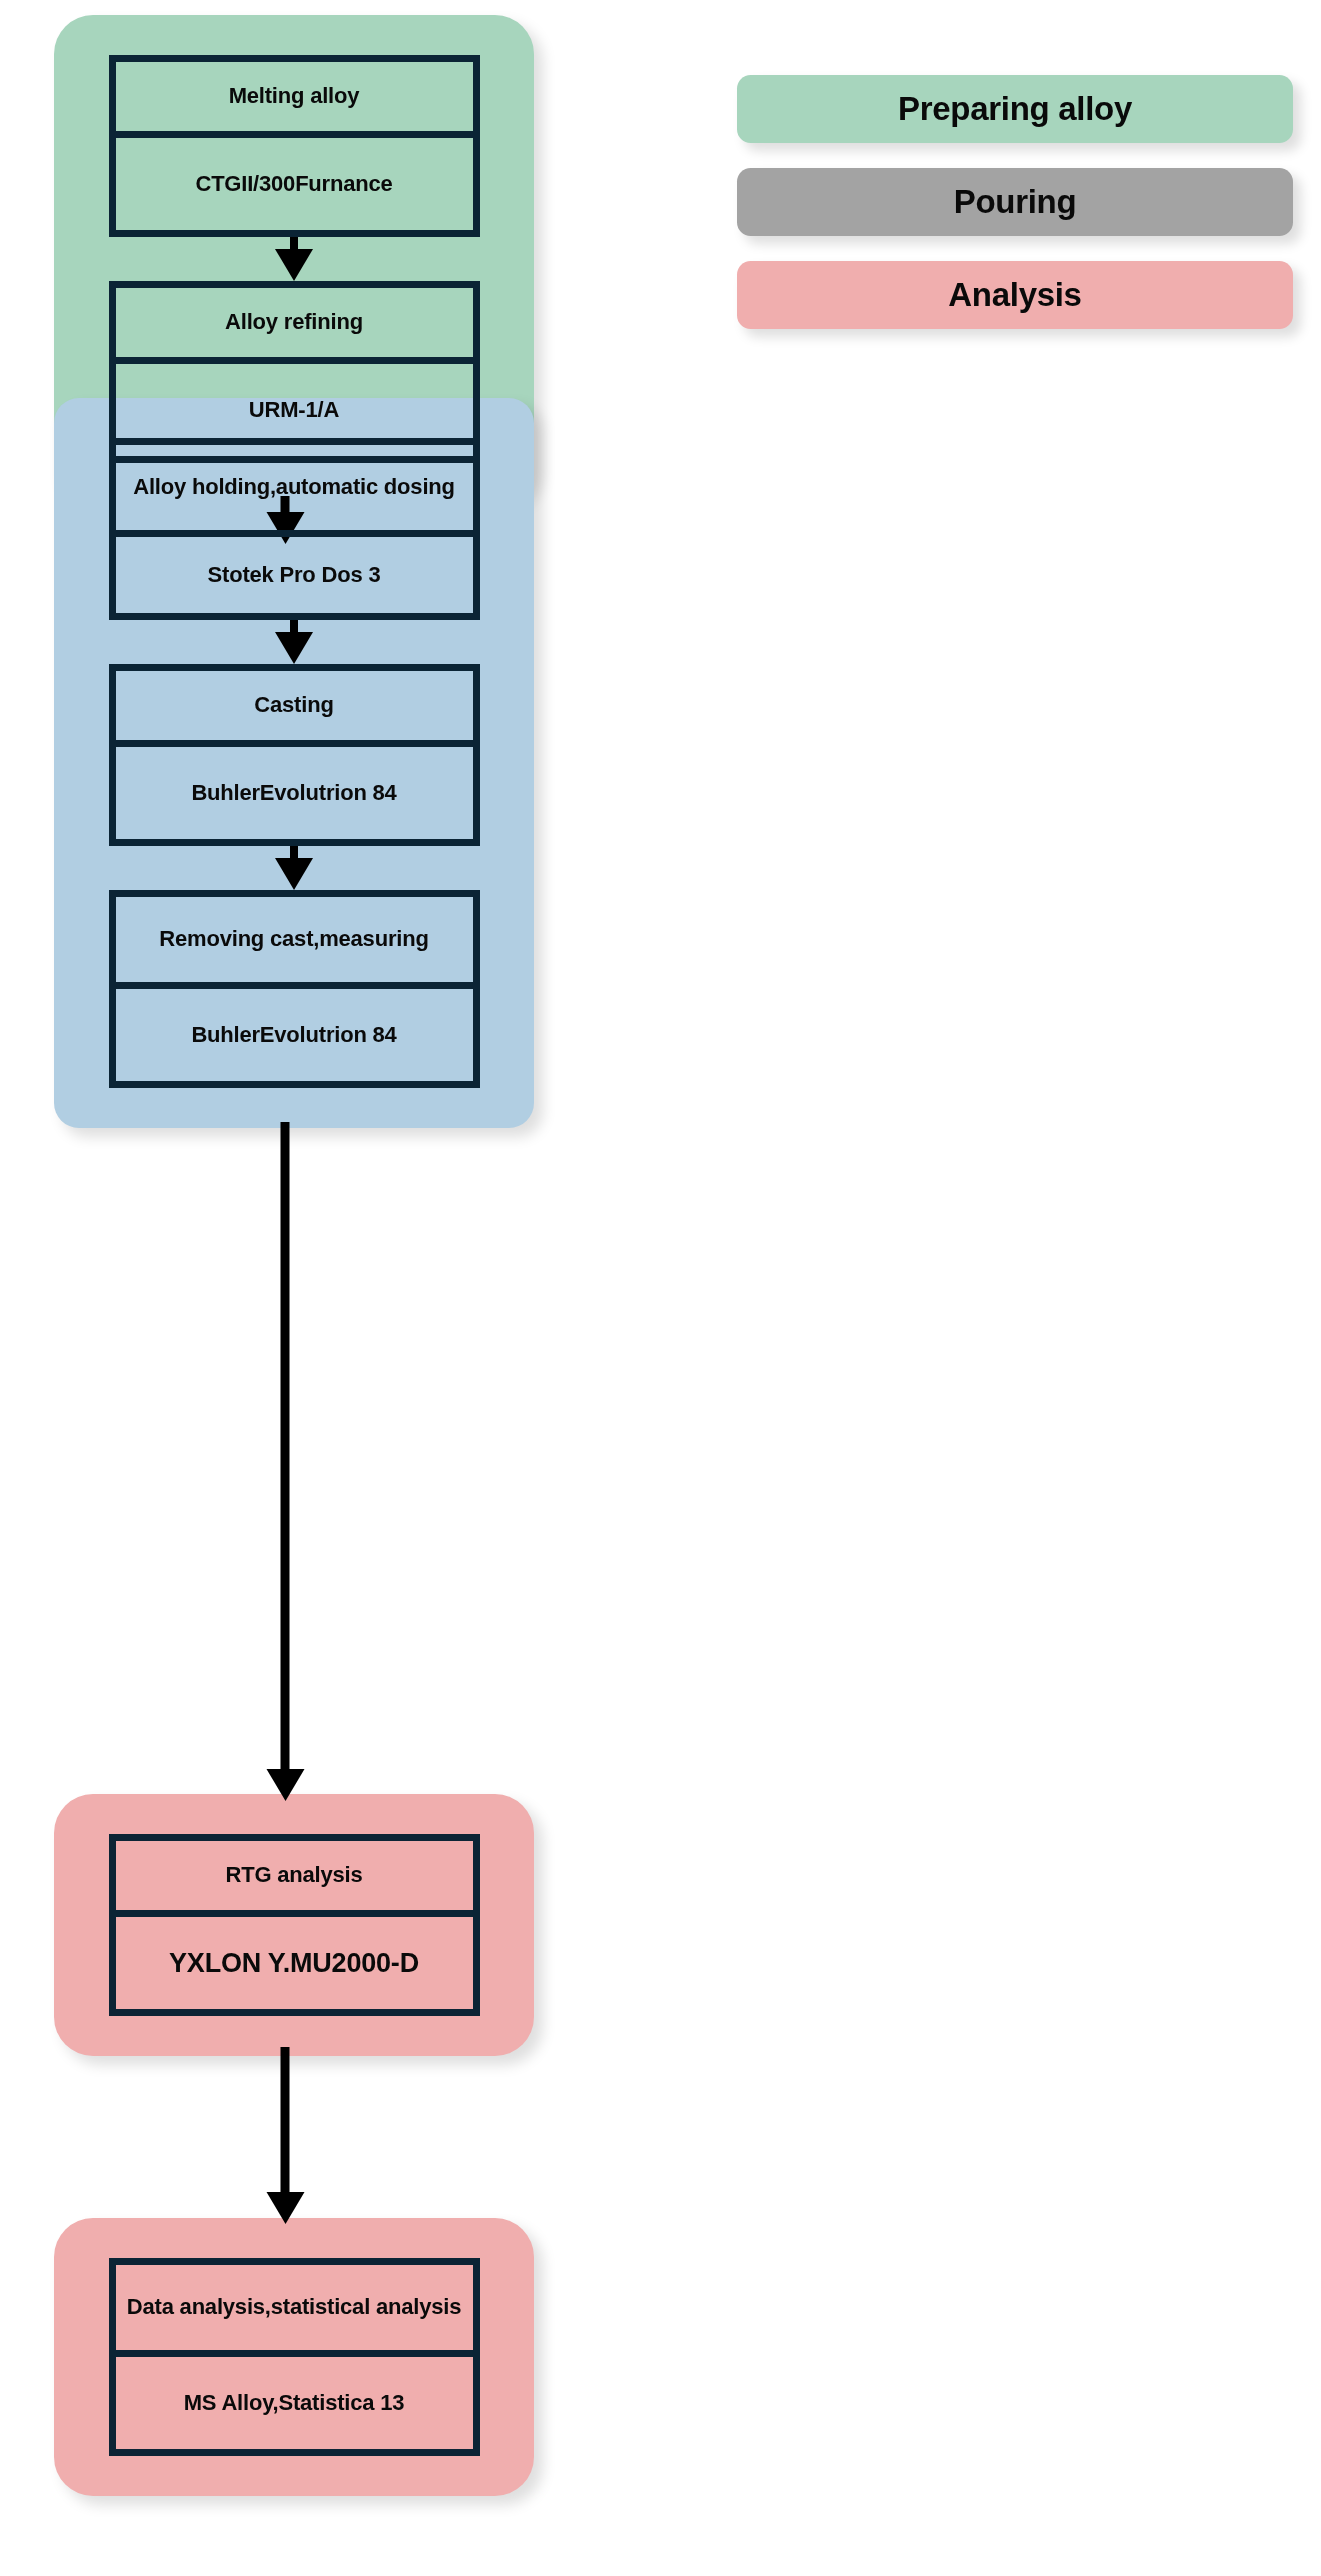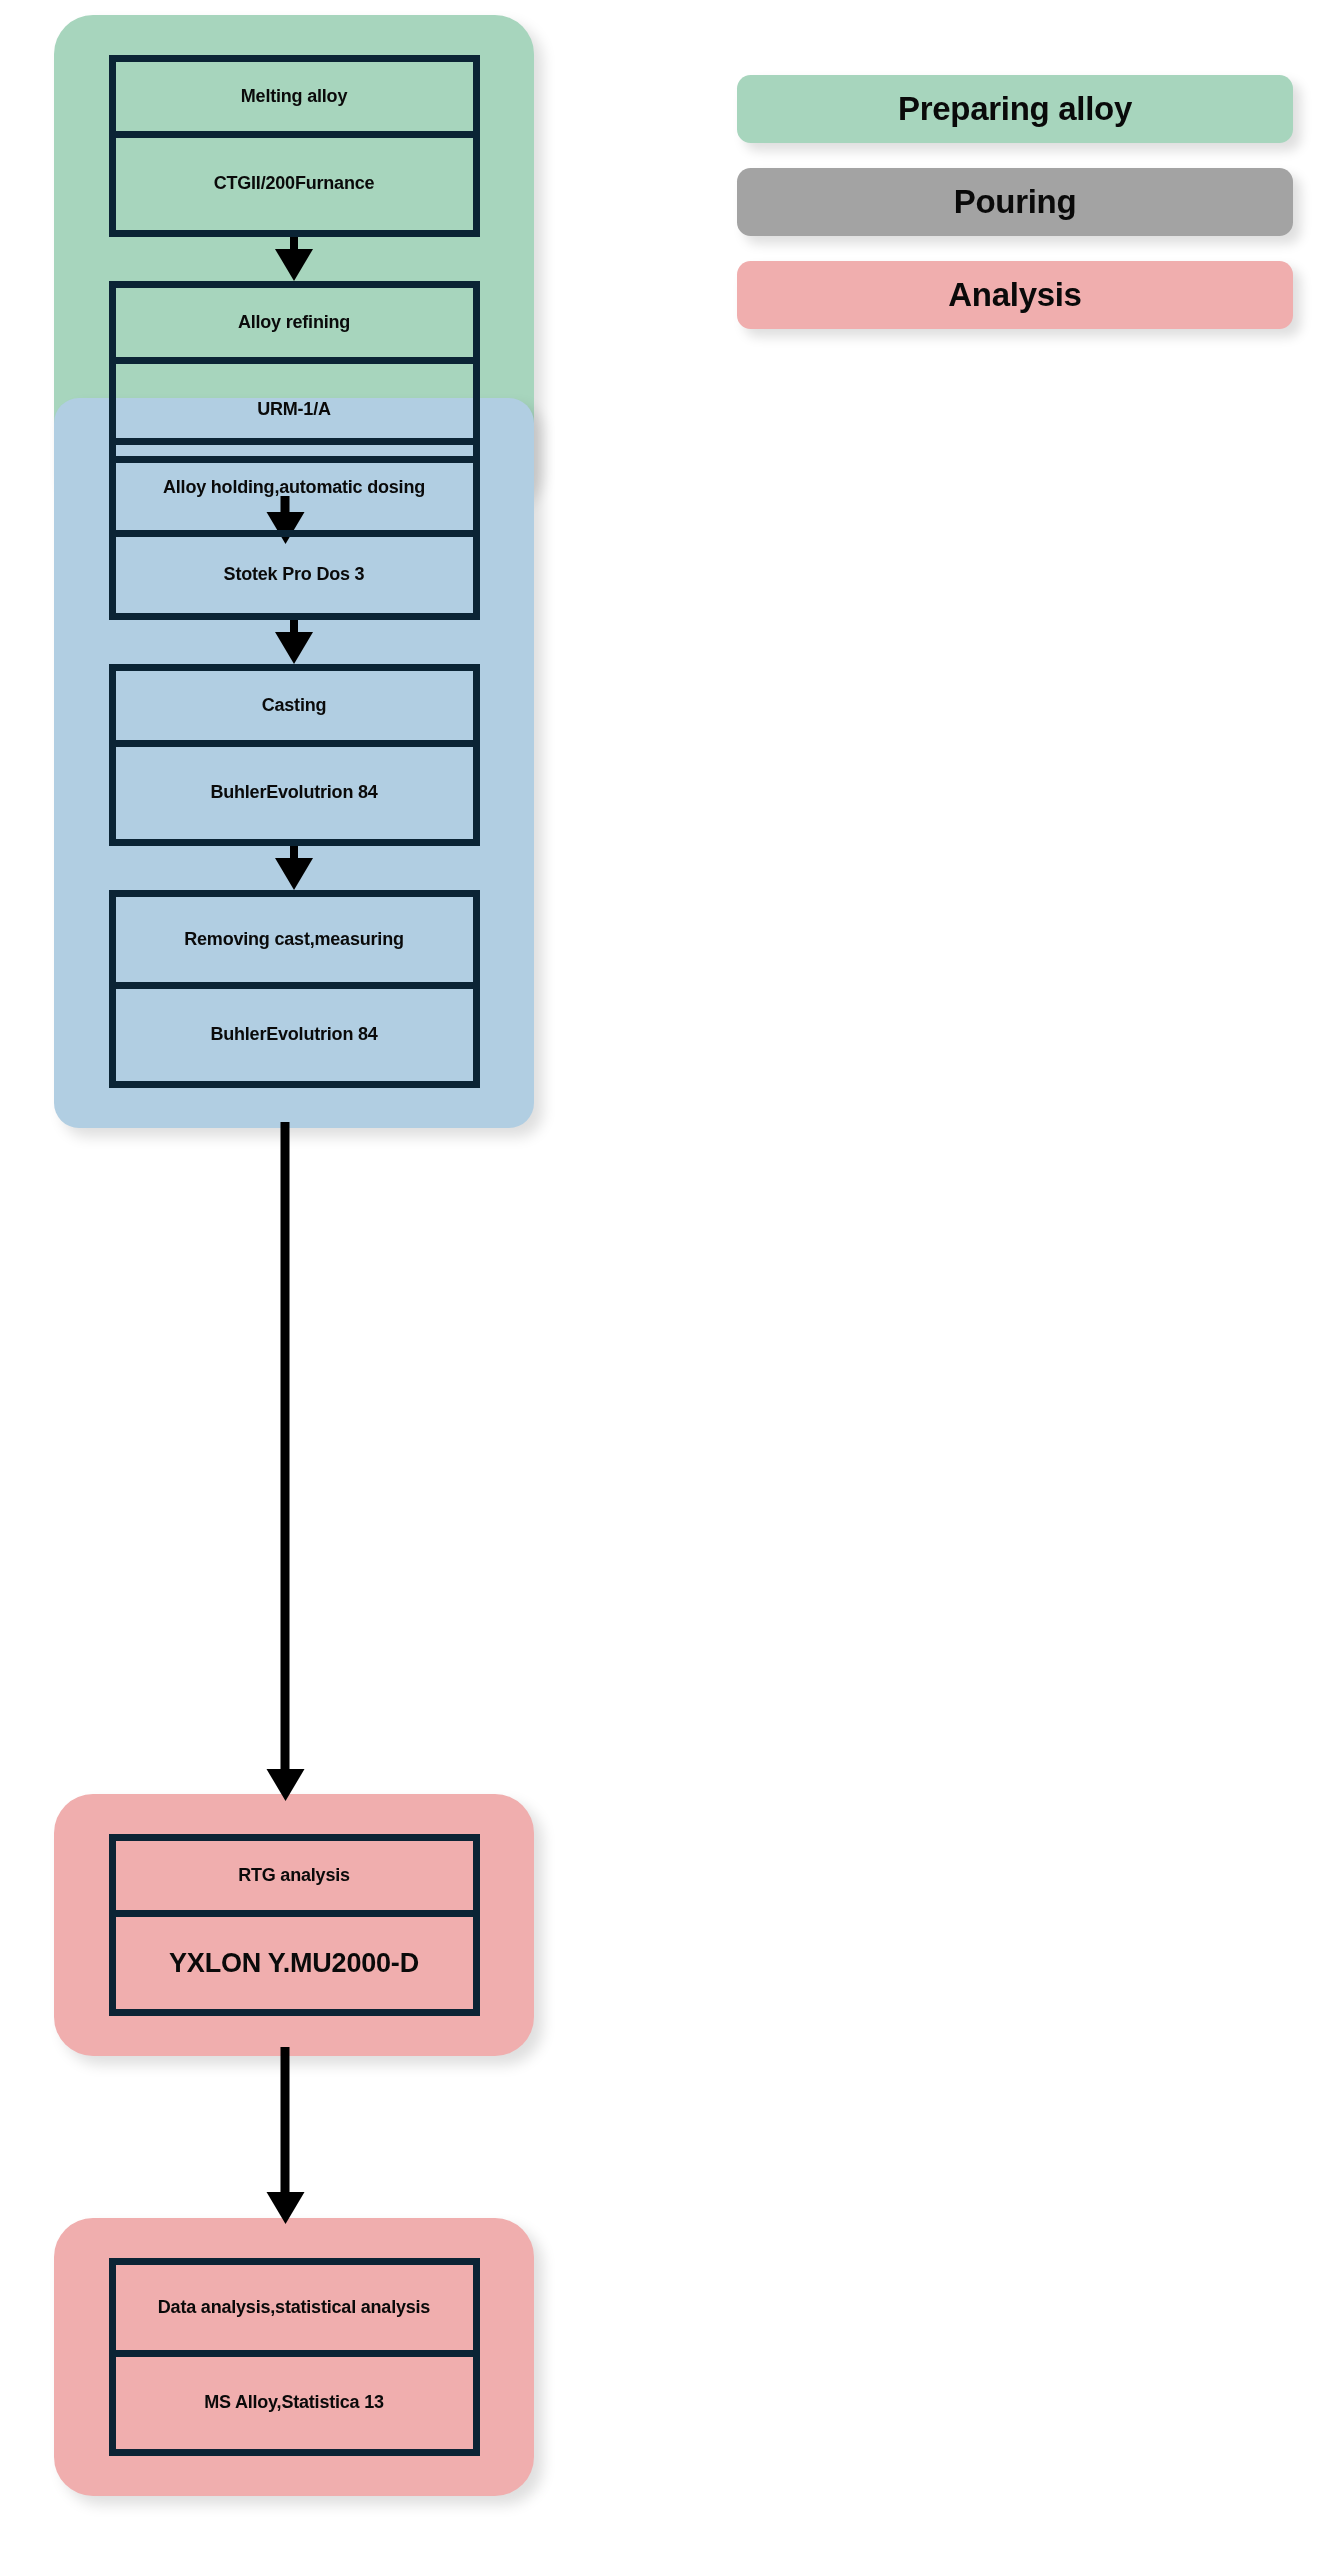--- a/index.html
+++ b/index.html
@@ -46,21 +46,21 @@
     flex-direction: column;
     position: relative;
     z-index: 3;
   }
   .cell {
     display: flex;
     align-items: center;
     justify-content: center;
     text-align: center;
     font-weight: bold;
-    font-size: 18px;
+    font-size: 22px;
     line-height: 1.22;
     color: #0a0a0a;
     letter-spacing: -0.2px;
     white-space: nowrap;
   }
   .cell.top    { border-bottom: 7.7px solid #0b2435; }
   .cell.h1     { height: 76px; }
   .cell.h2     { height: 92px; }
 
   
@@ -125,21 +125,21 @@
 <body>
 
 <div id="canvas">
 
   <div class="stage stage-green" style="top:15.4px;">
     <div class="stage-inner">
 
       <div class="node">
         <div class="cell top h1">Melting alloy</div>
         <div class="cell h2">
-          <span>CTGII/200</span>
+          <span>CTGII/300</span>
             <br>
           <span>Furnance</span>
         </div>
       </div>
 
       <div class="arrow inner">
         <div class="shaft"></div>
         <div class="head"></div>
       </div>
 

